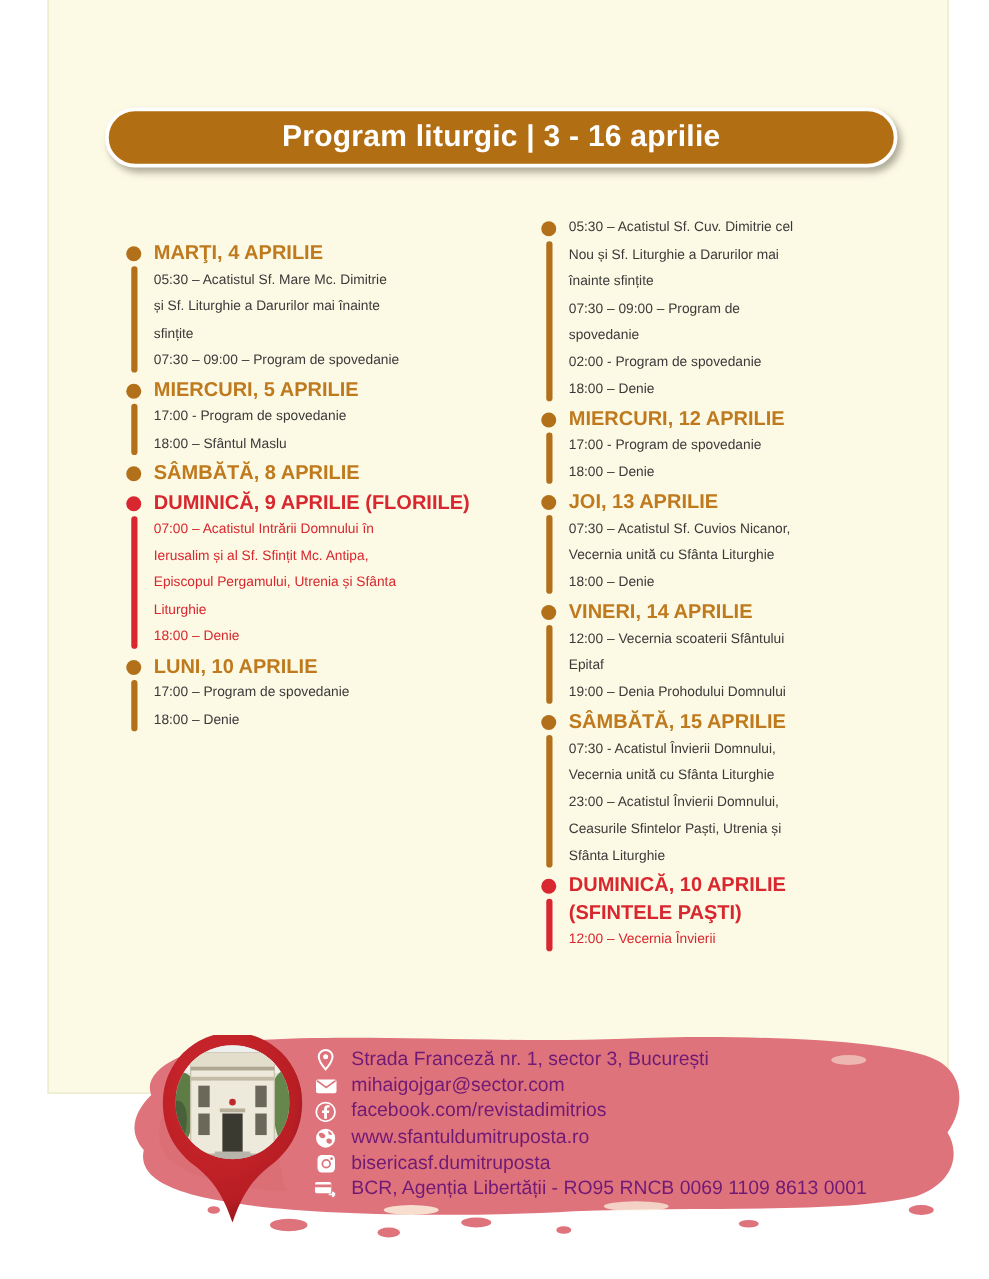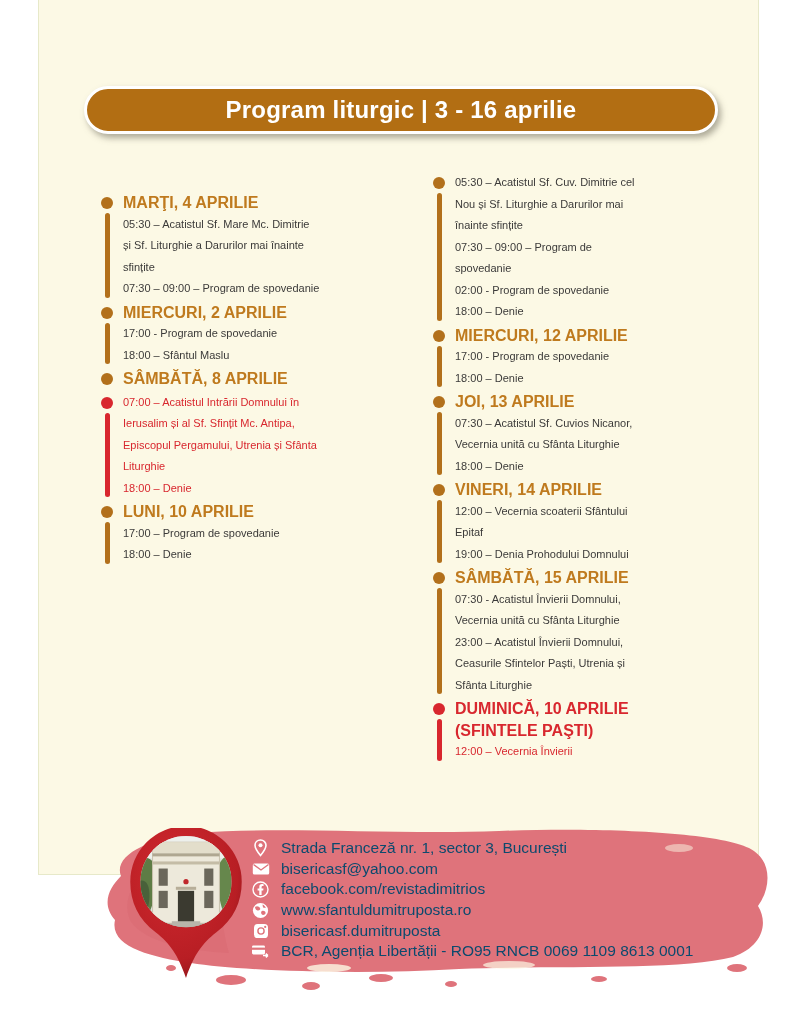--- a/index.html
+++ b/index.html
@@ -27,21 +27,21 @@
   .s-red .date{color:var(--red,#D8272E);}
   .body-lines{font-size:11px;line-height:21.5px;color:var(--bodyText,#3B3A39);white-space:pre-line;}
   .s-red .body-lines{color:var(--red,#D8272E);}
   
   .brush-svg{position:absolute;left:40px;top:818px;width:700px;height:178px;}
   .pin-svg{position:absolute;left:86px;top:828px;width:122px;height:152px;}
   .contacts{position:absolute;left:212px;top:838px;}
   .contact-row{display:flex;align-items:center;height:20.6px;}
   .icon-slot{width:19px;height:18px;margin-right:11px;display:flex;align-items:center;justify-content:center;flex:0 0 19px;}
   .icon-slot svg{display:block;}
-  .contact-text{color:#0c4a6e;font-size:15.5px;white-space:nowrap;}
+  .contact-text{color:#701a75;font-size:15.5px;white-space:nowrap;}
 </style>
 </head>
 <body>
 
 <div class="canvas">
   <div class="page">
 
     <div class="pill">
       <div class="pill-text">Program liturgic | 3 - 16 aprilie</div>
     </div>
@@ -53,35 +53,36 @@
     <div class="date">MARŢI,  4 APRILIE</div>
     <div class="body-lines">05:30 – Acatistul Sf. Mare Mc. Dimitrie
 și Sf. Liturghie a Darurilor mai înainte
 sfințite
 07:30 – 09:00 – Program de spovedanie</div>
   </div>
 
   <div class="section s-brown">
     <span class="dot"></span>
     <span class="tline"></span>
-    <div class="date">MIERCURI, 2 APRILIE</div>
+    <div class="date">MIERCURI, 5 APRILIE</div>
     <div class="body-lines">17:00 - Program de spovedanie
 18:00 – Sfântul Maslu</div>
   </div>
 
 
   <div class="section s-brown">
     <span class="dot"></span>
     <span class="tline"></span>
     <div class="date">SÂMBĂTĂ, 8 APRILIE</div>
   </div>
 
   <div class="section s-red">
     <span class="dot"></span>
     <span class="tline"></span>
+    <div class="date">DUMINICĂ,  9 APRILIE (FLORIILE)</div>
     <div class="body-lines">07:00 – Acatistul Intrării Domnului în
 Ierusalim și al Sf. Sfințit Mc. Antipa,
 Episcopul Pergamului, Utrenia și Sfânta
 Liturghie
 18:00 – Denie</div>
   </div>
 
   <div class="section s-brown">
     <span class="dot"></span>
     <span class="tline"></span>
@@ -209,21 +210,21 @@
     <span class="contact-text">Strada Franceză nr. 1, sector 3, București</span>
   </div>
 
   <div class="contact-row">
     <span class="icon-slot">
             <svg width="18" height="14" viewBox="0 0 18 14">
     <rect x="0.8" y="1.5" width="16.4" height="11" rx="1.6" fill="#ffffff"></rect>
     <path d="M1.5,2.5 L9,8 L16.5,2.5" fill="none" stroke="#DF737B" stroke-width="1.4"></path>
   </svg>
           </span>
-    <span class="contact-text">bisericasf@yahoo.com</span>
+    <span class="contact-text">mihaigojgar@sector.com</span>
   </div>
 
   <div class="contact-row">
     <span class="icon-slot">
             <svg width="17" height="17" viewBox="0 0 17 17">
     <circle cx="8.5" cy="8.5" r="7.5" fill="none" stroke="#ffffff" stroke-width="1.4"></circle>
     <path d="M9.6,14 L9.6,9.4 L11.2,9.4 L11.5,7.4 L9.6,7.4 L9.6,6.1 C9.6,5.5 9.9,5 10.8,5 L11.6,5 L11.6,3.2 C11.3,3.2 10.6,3.1 9.9,3.1 C8.3,3.1 7.3,4.1 7.3,5.9 L7.3,7.4 L5.6,7.4 L5.6,9.4 L7.3,9.4 L7.3,14 Z" fill="#ffffff"></path>
   </svg>
           </span>
     <span class="contact-text">facebook.com/revistadimitrios</span>

